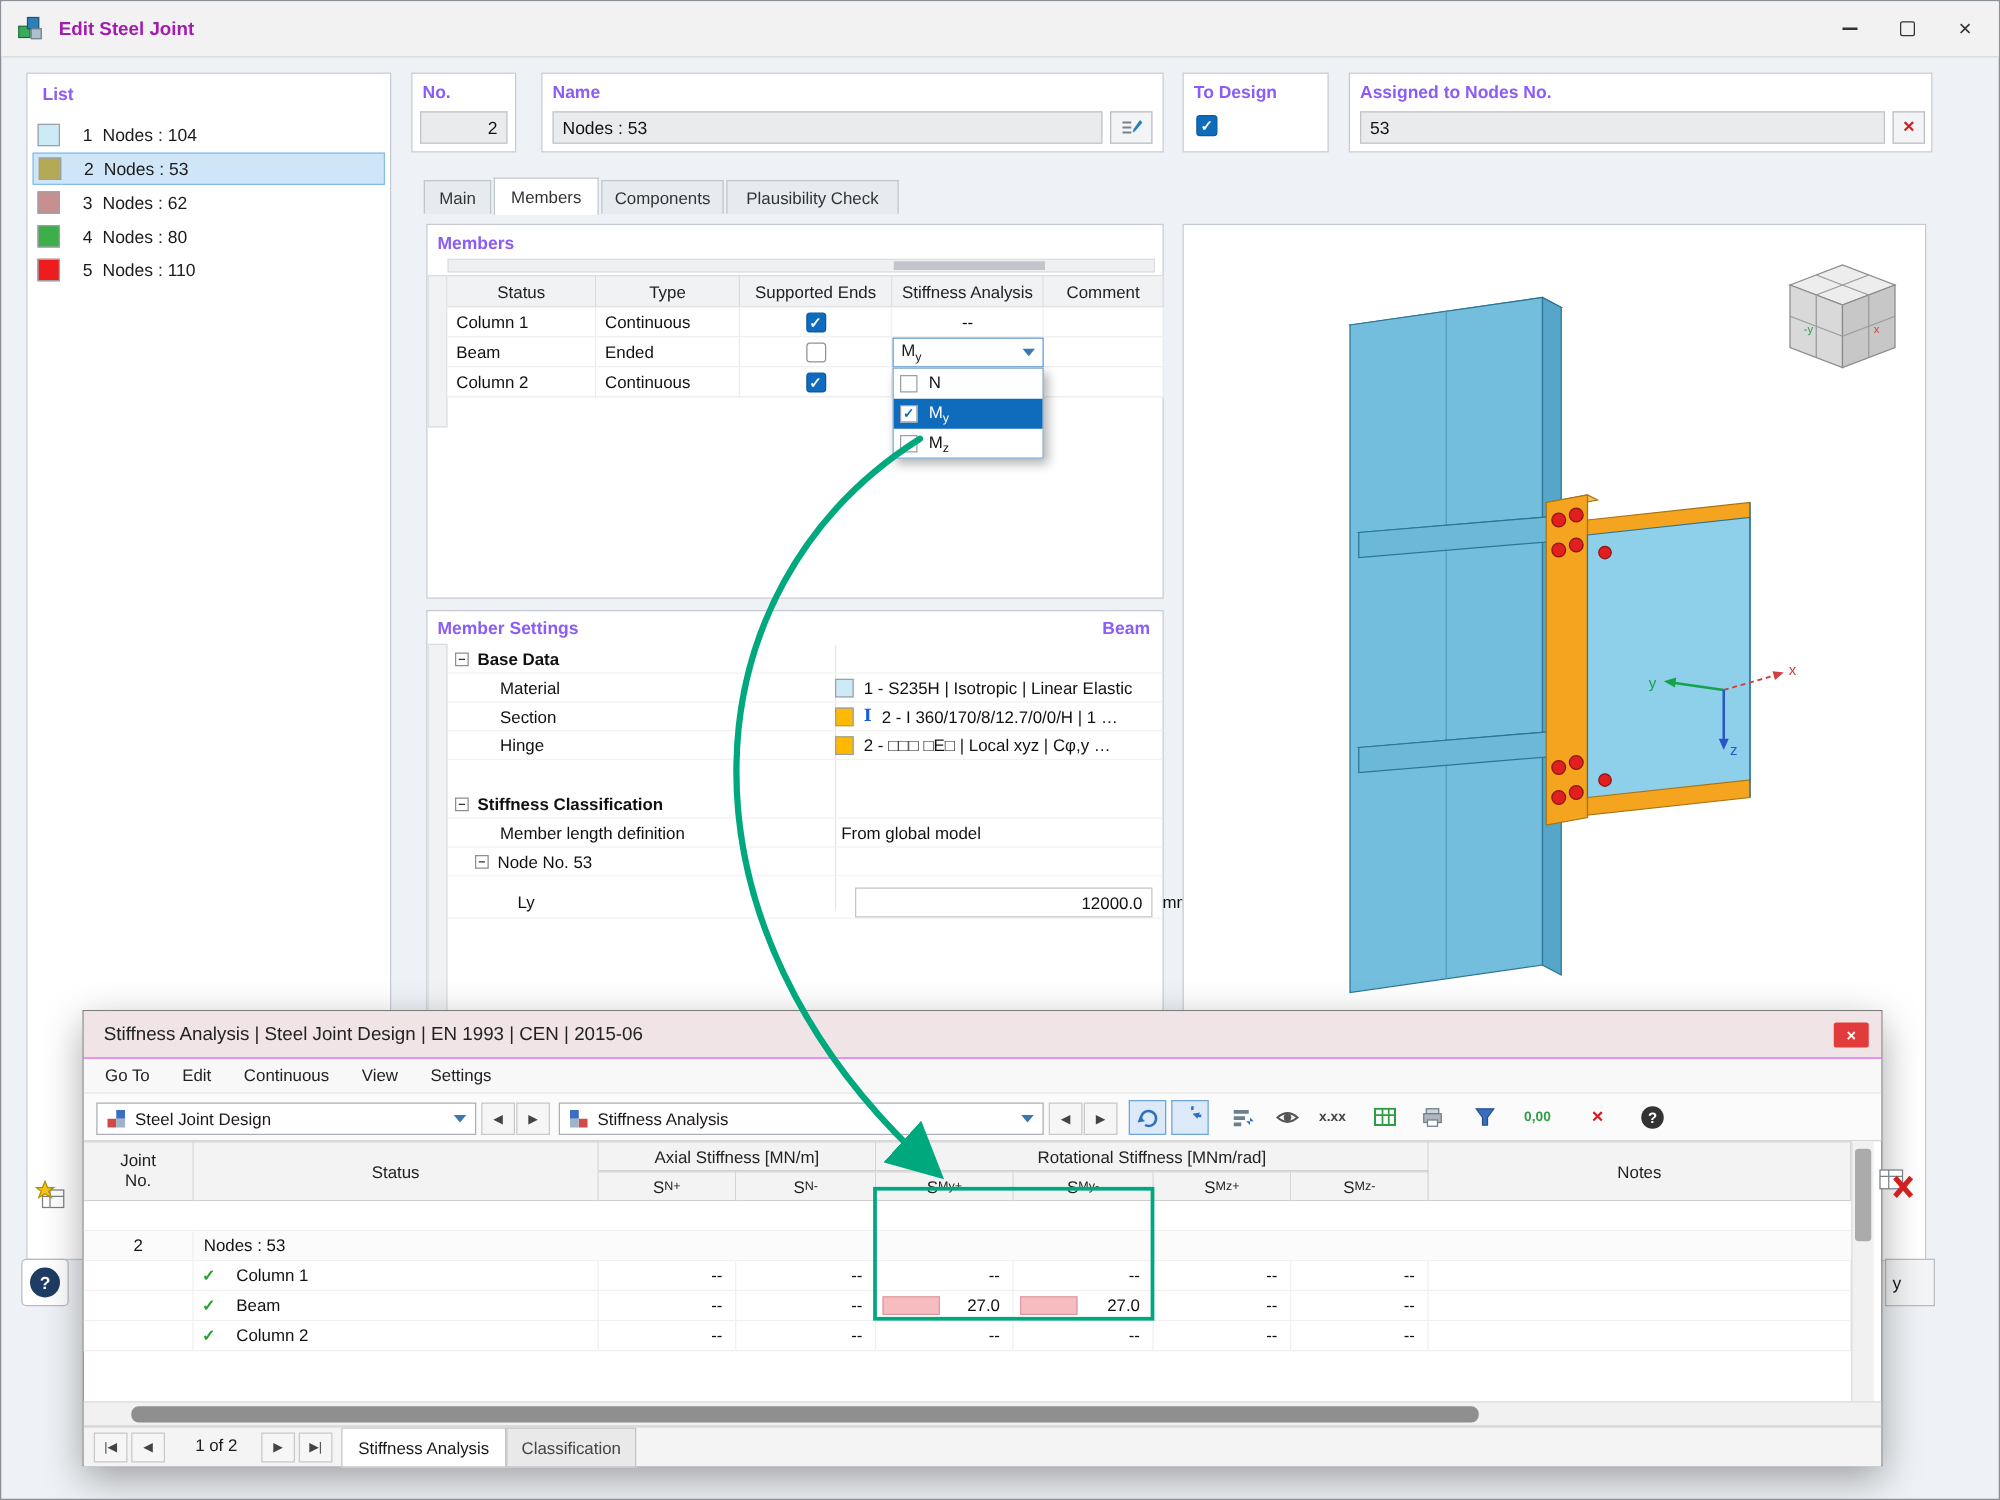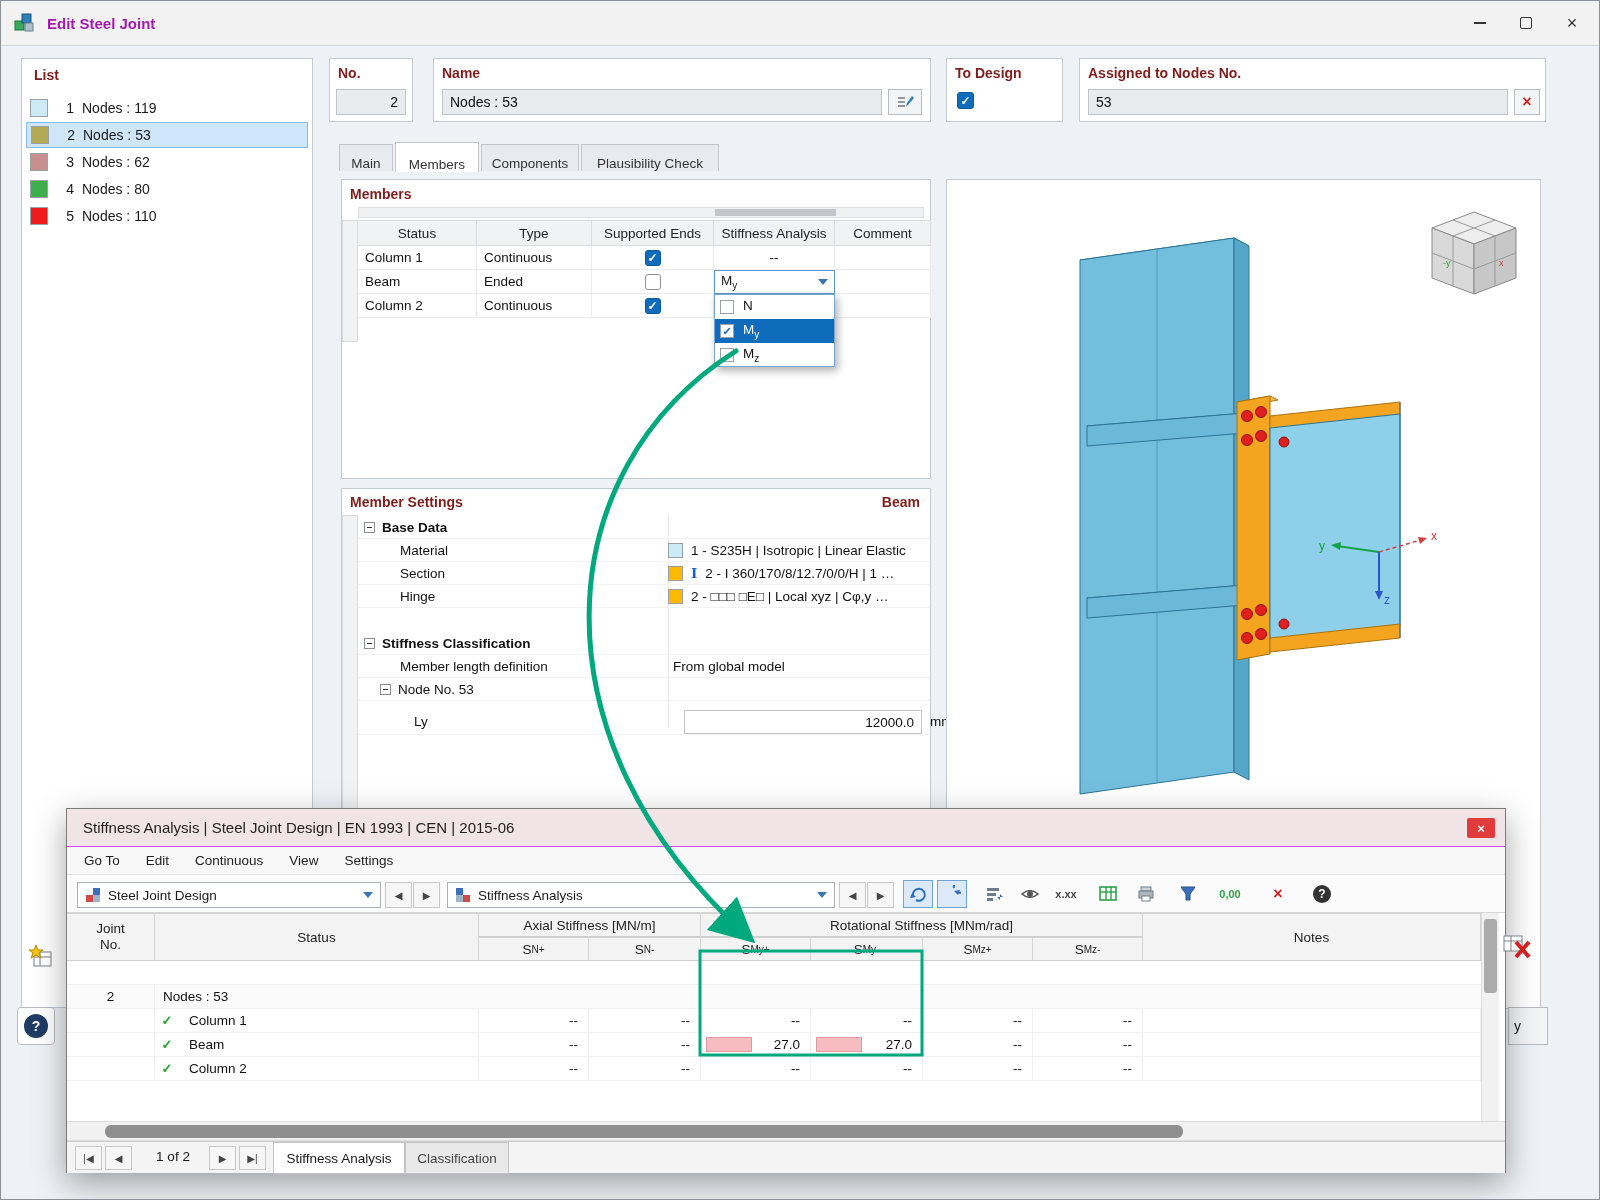--- a/index.html
+++ b/index.html
@@ -10,34 +10,34 @@
 sub{font-size:10px}
 
 .titlebar{left:0;top:0;width:1600px;height:45px;background:#f2f2f2;border-bottom:1px solid #d8d8d8;display:flex;align-items:center}
 .title-text{margin-left:10px;font-size:15px;font-weight:700;color:#a21caf}
 .winbtns{position:absolute;right:6px;top:0;height:44px;display:flex}
 .wbtn{width:46px;height:44px;display:flex;align-items:center;justify-content:center;font-size:18px;color:#333;cursor:pointer}
 .min-glyph{display:inline-block;width:12px;border-top:2px solid #333}
 .max-glyph{display:inline-block;width:12px;height:12px;border:1.6px solid #333;border-radius:2px}
 
 .panel{position:absolute;background:#fff;border:1px solid #c3cad2}
-.lbl{position:absolute;font-weight:700;color:#7f1d1d;font-size:14px}
+.lbl{position:absolute;font-weight:700;color:#8b5cf6;font-size:14px}
 .fld{position:absolute;background:#e9ebed;border:1px solid #c0c4c8;display:flex;align-items:center;padding:0 7px;font-size:14px;color:#111}
 .btn{position:absolute;background:#f3f4f5;border:1px solid #b8bcc0;display:flex;align-items:center;justify-content:center;cursor:pointer}
 .ck{width:17px;height:17px;border-radius:3px;background:#0f6cbd;border:1px solid #0b5a9d;color:#fff;display:flex;align-items:center;justify-content:center;font-size:12px;font-weight:700}
 .ck.sm{width:16px;height:16px}
 .ck.off{background:#fff;border:1px solid #8d9296;color:transparent}
 
 .list-item{position:absolute;left:4px;width:282px;height:26px;display:flex;align-items:center;cursor:pointer;font-size:14px}
 .list-item.sel{background:#cfe6f8;border:1px solid #86bdea}
 .swatch{width:18px;height:18px;border:1px solid #9aa0a6;margin-left:4px}
 .li-num{width:18px;text-align:right;margin-left:8px}
 .li-lbl{margin-left:8px}
 
-.tab{position:absolute;top:143px;height:27px;background:#e7ebf0;border:1px solid #c0c6cd;border-bottom:none;display:flex;align-items:flex-end;justify-content:center;font-size:13.5px;color:#333;cursor:pointer}
+.tab{position:absolute;top:143px;height:27px;background:#e7ebf0;border:1px solid #c0c6cd;border-bottom:none;display:flex;align-items:center;justify-content:center;font-size:13.5px;color:#333;cursor:pointer}
 .tab.active{top:141px;height:30px;background:#fff;z-index:3}
 
 .mhead{position:absolute;background:#f1f2f3;border:1px solid #d9dbdd;border-left:none;display:flex;align-items:center;justify-content:center;font-size:13.5px;color:#222}
 .mcell{position:absolute;display:flex;align-items:center;font-size:13.5px;color:#111;border-right:1px solid #ebebeb;border-bottom:1px solid #ececec;background:#fff}
 .gutter{position:absolute;background:#f1f2f3;border:1px solid #d9dbdd}
 .combo{position:absolute;background:#fff;border:1px solid #5b9bd5;display:flex;align-items:center;padding:0 6px;font-size:13.5px;cursor:pointer}
 .chev{margin-left:auto;width:0;height:0;border-left:5px solid transparent;border-right:5px solid transparent;border-top:6px solid #3a76b0}
 .dd{position:absolute;background:#fff;border:1px solid #7aa6cc;box-shadow:3px 4px 8px rgba(0,0,0,.3);z-index:25}
 .dd-item{height:24px;display:flex;align-items:center;padding:0 5px;font-size:13.5px;cursor:pointer;color:#111}
 .dd-item.sel{background:#0f6cbd;color:#fff}
@@ -90,21 +90,21 @@
         </span>
       <span class="wbtn">×</span>
     </div>
   </div>
 
   <div class="panel" style="left:20px;top:57px;width:292px;height:950px">
     <span class="lbl" style="left:12px;top:8px">List</span>
     <div class="list-item" style="top:36px">
       <span class="swatch" style="background-color: rgb(205, 234, 247);"></span>
       <span class="li-num">1</span>
-      <span class="li-lbl">Nodes : 119</span>
+      <span class="li-lbl">Nodes : 104</span>
     </div>
     <div class="list-item sel" style="top:63px">
       <span class="swatch" style="background-color: rgb(180, 170, 85);"></span>
       <span class="li-num">2</span>
       <span class="li-lbl">Nodes : 53</span>
     </div>
     <div class="list-item" style="top:90px">
       <span class="swatch" style="background-color: rgb(199, 143, 143);"></span>
       <span class="li-num">3</span>
       <span class="li-lbl">Nodes : 62</span>

